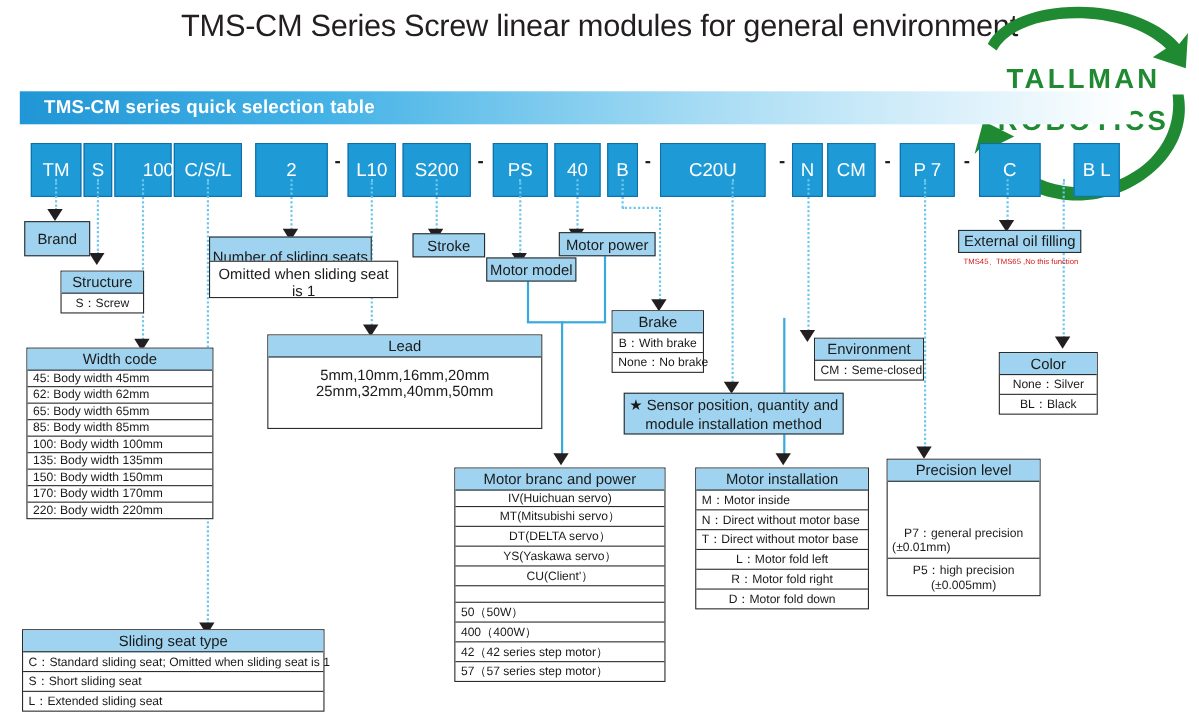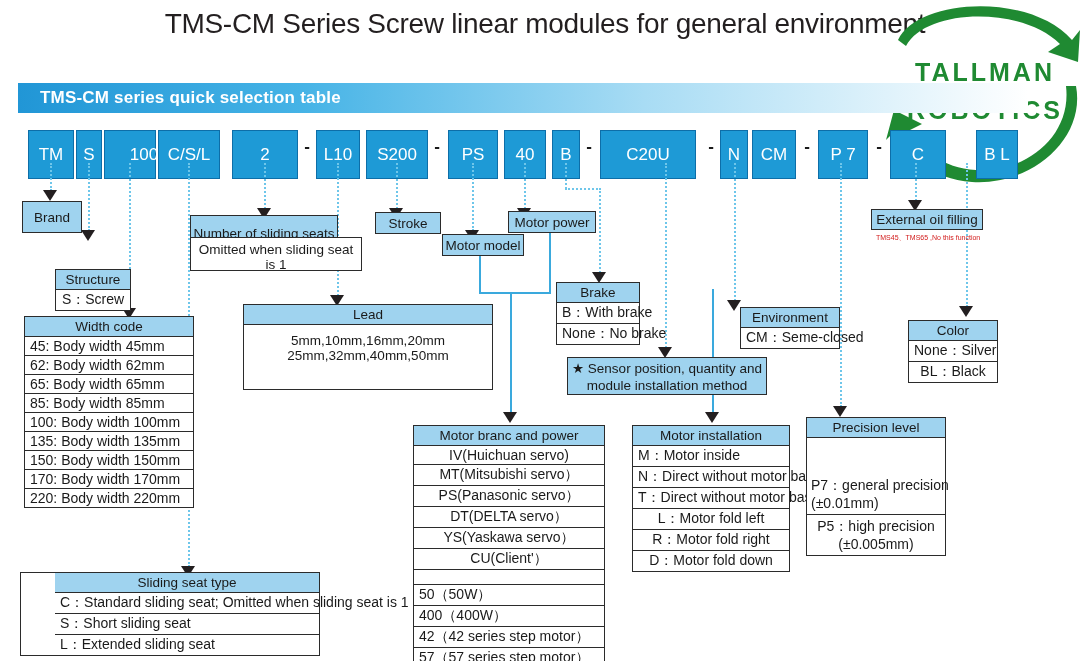--- a/index.html
+++ b/index.html
@@ -85,21 +85,21 @@
 
   
   .tbl { border:1px solid #2b2b2b; background:#ffffff; }
   .hd {
     background:#9fd3ef; text-align:center;
     font-size:13.5px; padding:2px 4px;
     border-bottom:1px solid #2b2b2b;
     white-space:nowrap;
   }
   .row {
-    font-size:14px; padding:1px 5px;
+    font-size:11px; padding:1px 5px;
     border-bottom:1px solid #2b2b2b;
     white-space:nowrap;
   }
   .row:last-child { border-bottom:none; }
   .row.c { text-align:center; }
   .plain { font-size:13.5px; padding:4px 6px; text-align:center; }
 
   .tagbox {
     background:#9fd3ef; border:1px solid #2b2b2b;
     font-size:13.5px; text-align:center;
@@ -212,39 +212,39 @@
 <div class="abs vsolid" style="left:712px; top:387px; height:27px;"></div>
 <div class="abs arrow" style="left:705px; top:412px;"></div>
 <div class="abs vsolid" style="left:712px; top:289px; height:68px;"></div>
 
 <div class="abs" style="left:188px; top:280px; width:0;"></div>
 
 <div class="abs tagbox" style="left:22px; top:201px; width:60px; height:32px;">
   <span>Brand</span>
 </div>
 
-<div class="abs tbl" style="left:55px; top:246px; width:76px;margin-top:23px;">
+<div class="abs tbl" style="left:55px; top:246px; width:76px;">
   <div class="hd">Structure</div>
   <div class="row c">S：Screw</div>
 </div>
 
 <div class="abs tbl" style="left:24px; top:316px; width:170px;">
   <div class="hd">Width code</div>
   <div class="row">45: Body width 45mm</div>
   <div class="row">62: Body width 62mm</div>
   <div class="row">65: Body width 65mm</div>
   <div class="row">85: Body width 85mm</div>
   <div class="row">100: Body width 100mm</div>
   <div class="row">135: Body width 135mm</div>
   <div class="row">150: Body width 150mm</div>
   <div class="row">170: Body width 170mm</div>
   <div class="row">220: Body width 220mm</div>
 </div>
 
-<div class="abs tbl" style="left:20px; top:572px; width:300px;padding-left:34px;">
+<div class="abs tbl" style="left:20px; top:572px; width:275px;">
   <div class="hd">Sliding seat type</div>
   <div class="row overflow-txt">C：Standard sliding seat; Omitted when sliding seat is 1</div>
   <div class="row">S：Short sliding seat</div>
   <div class="row">L：Extended sliding seat</div>
 </div>
 
 <div class="abs tagbox" style="left:190px; top:215px; width:148px; height:36px;">
   <span>Number of sliding seats</span>
 </div>
 <div class="abs tbl" style="left:190px; top:237px; width:172px; height:34px;">
@@ -279,21 +279,20 @@
 
 <div class="abs tagbox multi" style="left:567px; top:357px; width:200px; height:38px;">
   <div>★ Sensor position, quantity and</div>
   <div>module installation method</div>
 </div>
 
 <div class="abs tbl" style="left:413px; top:425px; width:192px;">
   <div class="hd">Motor branc  and power</div>
   <div class="row c">IV(Huichuan servo)</div>
   <div class="row c">MT(Mitsubishi servo）</div>
-  <div class="row c">PS(Panasonic servo）</div>
   <div class="row c">DT(DELTA servo）</div>
   <div class="row c">YS(Yaskawa servo）</div>
   <div class="row c">CU(Client'）</div>
   <div class="row c" style="height:15px;">&nbsp;</div>
   <div class="row">50（50W）</div>
   <div class="row">400（400W）</div>
   <div class="row">42（42 series step motor）</div>
   <div class="row">57（57 series step motor）</div>
 </div>
 

